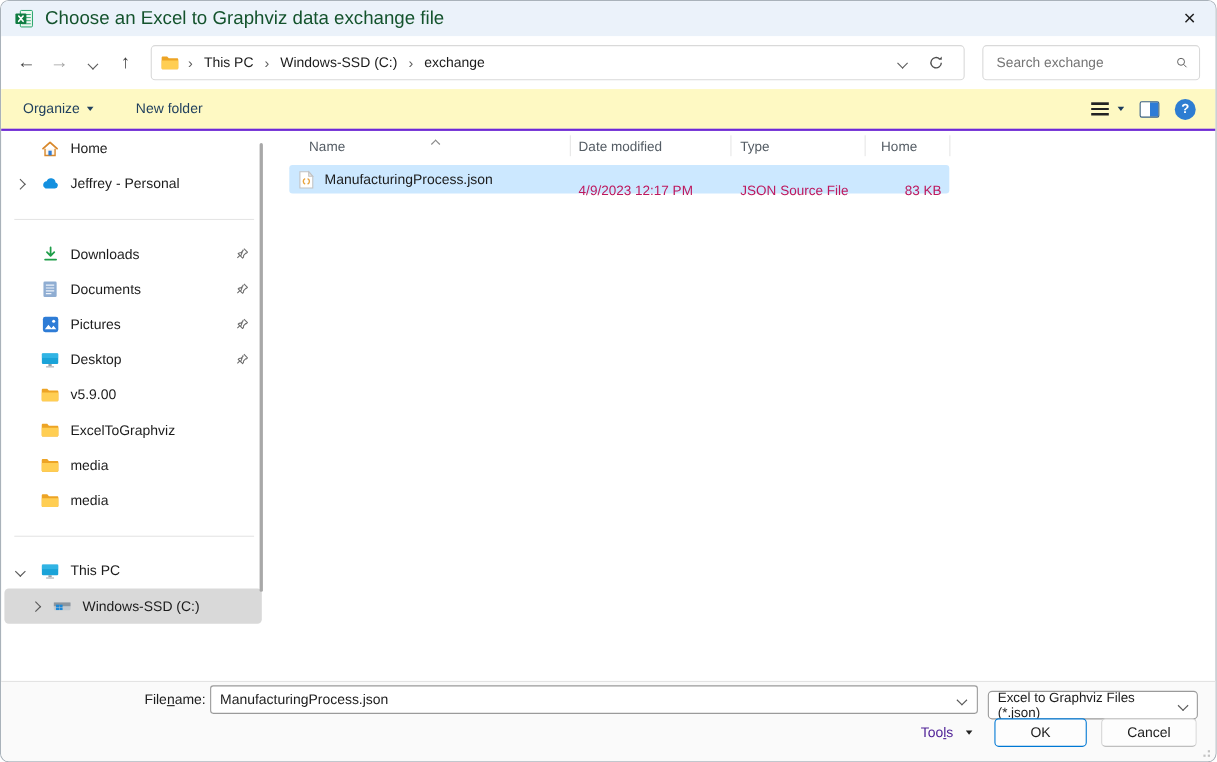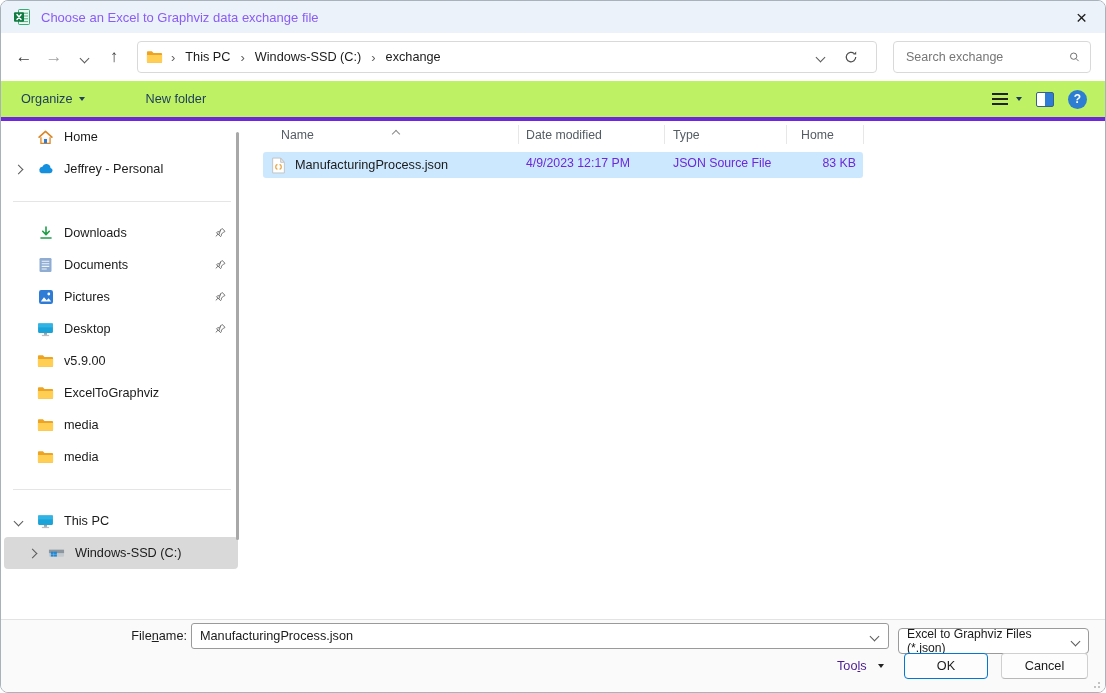--- a/index.html
+++ b/index.html
@@ -1,40 +1,40 @@
 <!DOCTYPE html>
 <html><head>
 <meta charset="utf-8">
 <style>
   html,body{margin:0;padding:0;background:#fff;}
   body{width:1106px;height:693px;font-family:"Liberation Sans","DejaVu Sans",sans-serif;-webkit-font-smoothing:antialiased;}
   .window{position:absolute;inset:0;border:1px solid #a9b2ba;border-radius:8px;box-sizing:border-box;overflow:hidden;background:#fff;display:flex;flex-direction:column;}
   
   .titlebar{height:32px;background:#ebf2fa;display:flex;align-items:center;padding:0 12px;flex:0 0 auto;}
   .excel-ic{width:18px;height:18px;margin-right:10px;flex:0 0 auto;}
-  .title-text{font-size:13px;color:#8b5cf6;flex:1;}
+  .title-text{font-size:17px;color:#14532d;flex:1;}
   .close-btn{font-size:19px;color:#1b1b1b;line-height:1;padding:0 6px;cursor:default;}
   
   .navrow{height:48px;display:flex;align-items:center;background:#fff;flex:0 0 auto;}
   .navbtn{width:30px;text-align:center;font-size:17px;color:#414141;}
   .navbtn.disabled{color:#a2a2a2;}
   .chev{display:inline-block;width:6px;height:6px;border-right:1.4px solid #5a5a5a;border-bottom:1.4px solid #5a5a5a;}
   .chev.down{transform:rotate(45deg);}
   .chev.up{transform:rotate(-135deg);}
   .chev.right{transform:rotate(-45deg);}
   .addressbar{margin-left:8px;width:740px;height:32px;border:1px solid #d9d9d9;border-radius:4px;display:flex;align-items:center;padding:0 8px;box-sizing:border-box;}
   .crumb{font-size:12.7px;color:#1b1b1b;padding:0 2px;}
   .crumb-sep{font-size:13px;color:#5f5f5f;padding:0 8px;}
   .addr-spacer{flex:1;}
   .addr-btn{padding:0 10px;display:flex;align-items:center;}
   .searchbox{margin-left:16px;width:198px;height:32px;border:1px solid #d9d9d9;border-radius:4px;display:flex;align-items:center;padding:0 10px;box-sizing:border-box;}
   .searchbox input{border:none;outline:none;flex:1;font-size:12.5px;font-family:inherit;color:#1b1b1b;background:transparent;}
   .searchbox input::placeholder{color:#767676;}
   
-  .toolbar{height:36px;display:flex;align-items:center;border-bottom:4px solid #6d28d9;flex:0 0 auto;background:#bef264;gap:22px;}
+  .toolbar{height:36px;display:flex;align-items:center;border-bottom:2px solid #6d28d9;flex:0 0 auto;background:#fef9c3;}
   .tool-item{font-size:12.7px;color:#21405e;display:flex;align-items:center;gap:7px;}
   .organize{margin-left:20px;}
   .newfolder{margin-left:38px;}
   .tri{width:0;height:0;border-left:3.8px solid transparent;border-right:3.8px solid transparent;border-top:4.6px solid #21405e;}
   .toolbar-right{margin-left:auto;display:flex;align-items:center;gap:14px;margin-right:18px;}
   .hamburger{width:16px;height:12px;background:repeating-linear-gradient(#222 0 2px,transparent 2px 5px);}
   .tri-dark{border-top-color:#1b3a5c;}
   .pane-ic{width:16px;height:13px;border:1.6px solid #39608c;border-radius:2px;background:linear-gradient(to right,#fff 50%,#2e7cd6 50%);}
   .help-ic{width:19px;height:19px;border-radius:50%;background:#2d7dd2;color:#fff;font-size:12px;font-weight:bold;display:flex;align-items:center;justify-content:center;}
   
@@ -54,21 +54,21 @@
   
   .filearea{flex:1;position:relative;}
   .lv-header{position:absolute;top:1px;left:0;right:0;height:25px;}
   .lv-h{position:absolute;top:0;height:25px;display:flex;align-items:center;font-size:12.3px;color:#545c64;}
   .lv-sep{position:absolute;top:3px;height:19px;width:1px;background:#e7e7e7;}
   .sort-caret{position:absolute;left:152px;top:1px;}
   .sort-caret .chev{width:5px;height:5px;border-color:#8a8a8a;}
   .lv-row{position:absolute;left:22px;top:31px;width:600px;height:26px;background:#cce8ff;border-radius:3px;display:flex;align-items:center;}
   .lv-row .file-ic{margin-left:8px;flex:0 0 auto;}
   .lv-row .fname{font-size:12.7px;color:#1b1b1b;margin-left:9px;}
-  .lv-cell{position:absolute;font-size:12.3px;color:#6d28d9;top:4px;height:14px;display:flex;align-items:center;}
+  .lv-cell{position:absolute;font-size:12.3px;color:#be185d;top:16px;height:14px;display:flex;align-items:center;}
   .cell-date{left:263px;}
   .cell-type{left:410px;}
   .cell-size{right:7px;}
   
   .footer{height:72px;flex:0 0 auto;background:#fafafa;border-top:1px solid #e3e3e3;position:relative;}
   .fn-label{position:absolute;left:80px;top:3px;width:106px;height:26px;display:flex;align-items:center;justify-content:flex-end;font-size:12.7px;color:#1b1b1b;}
   .mnem{text-decoration:underline;}
   .combo{position:absolute;left:190px;top:3px;width:698px;height:26px;border:1px solid #9a9a9a;border-radius:3px;background:#fff;box-sizing:border-box;display:flex;align-items:center;}
   .combo input{border:none;outline:none;flex:1;font-size:12.7px;font-family:inherit;color:#1b1b1b;padding:0 0 0 8px;background:transparent;}
   .combo .drop{padding:0 10px;display:flex;align-items:center;height:100%;}

